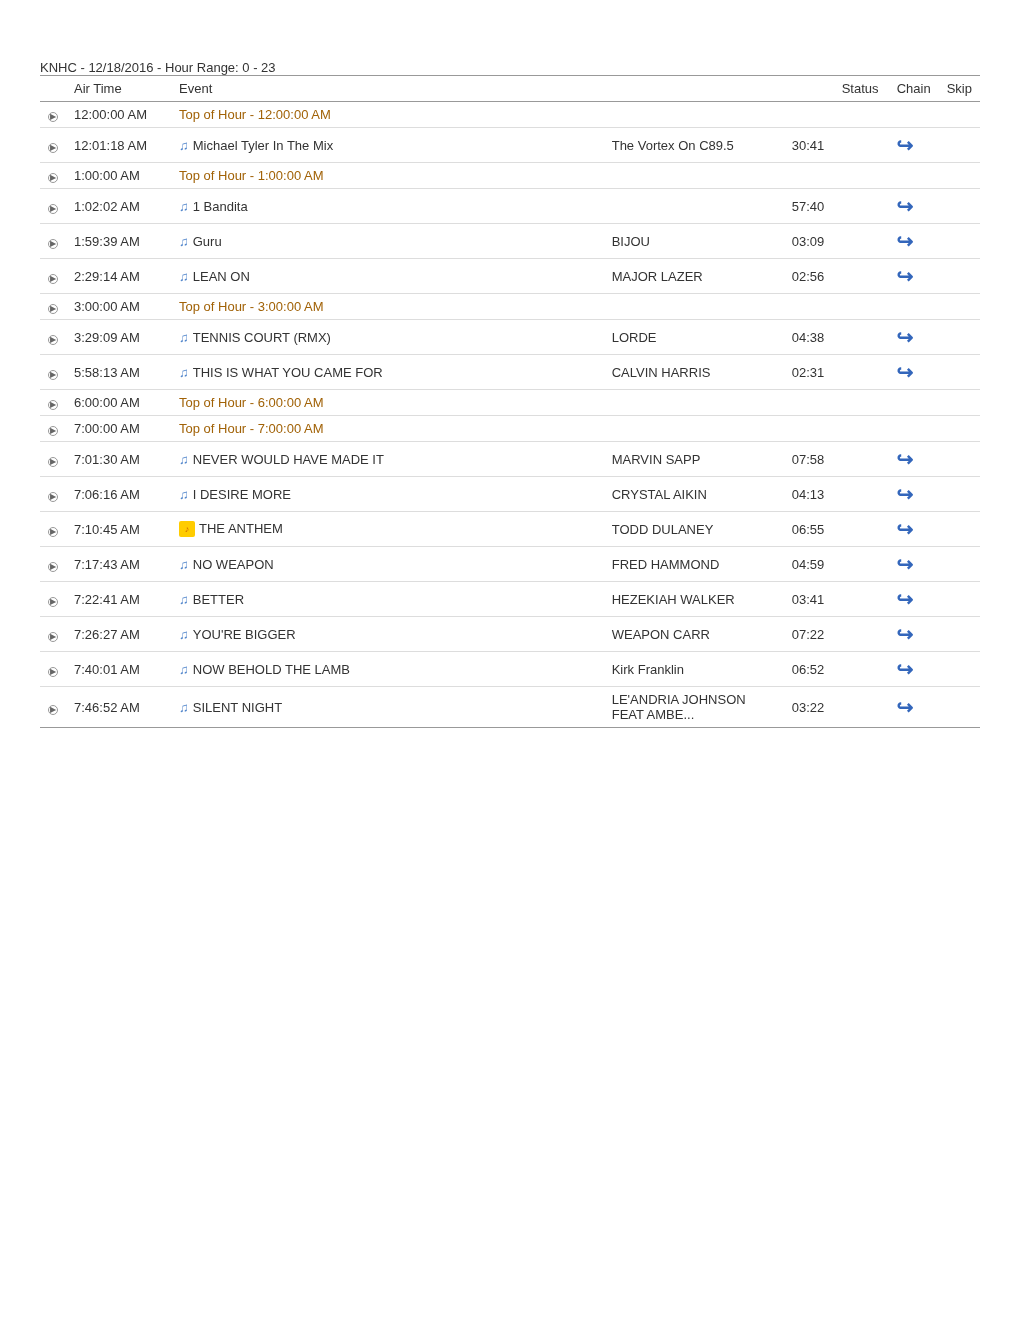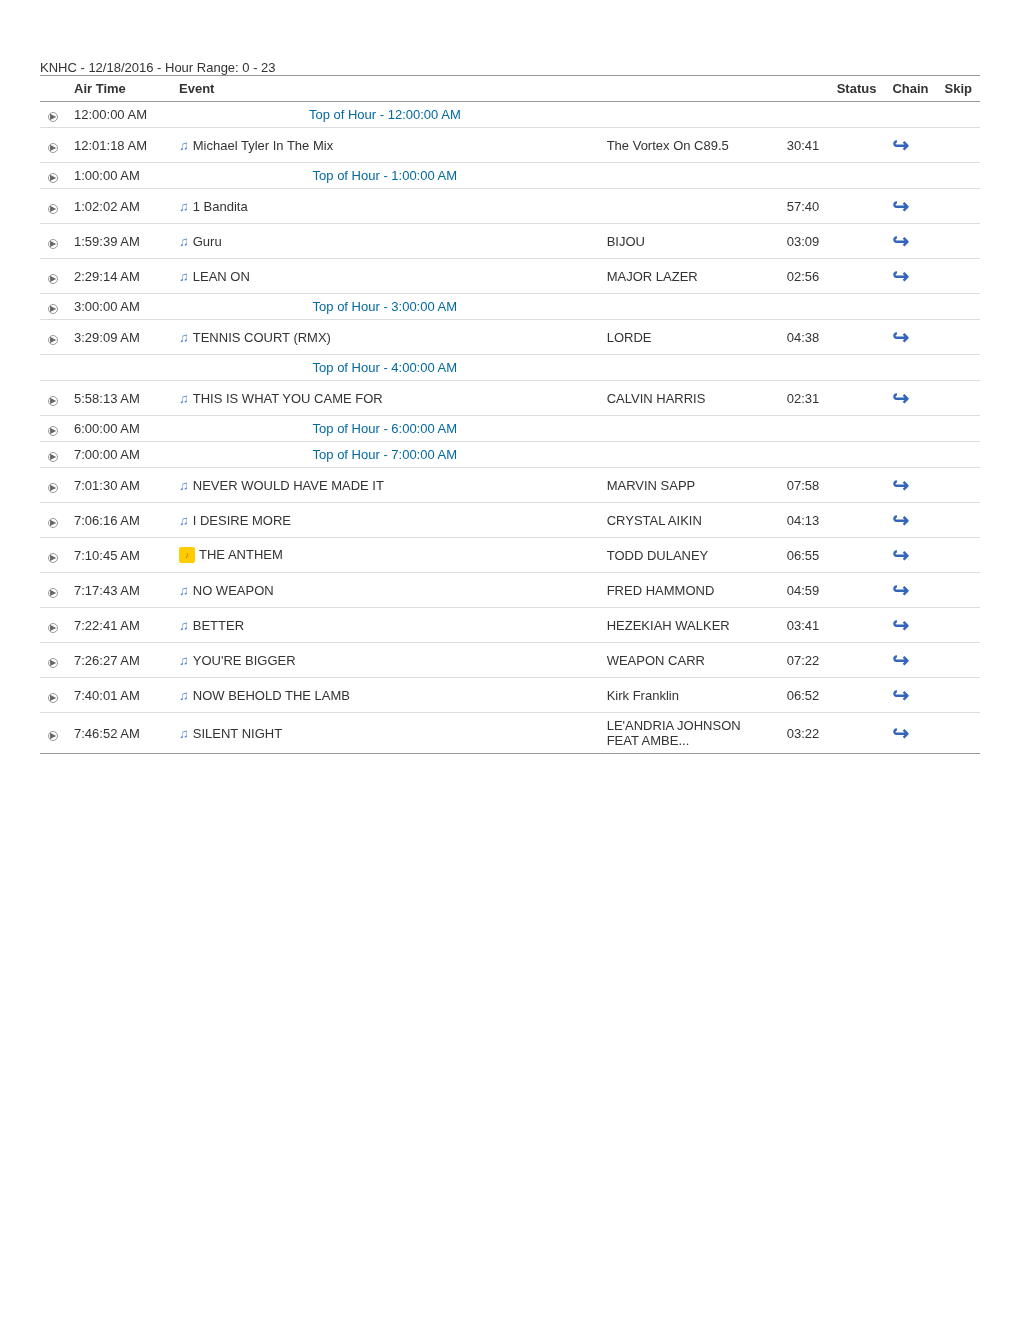--- a/index.html
+++ b/index.html
@@ -14,21 +14,21 @@
       width: 100%;
       border-collapse: collapse;
     }
     thead tr {
       border-top: 1px solid #999;
       border-bottom: 1px solid #999;
     }
     thead th {
       padding: 5px 8px;
       text-align: left;
-      font-weight: bold;
+      font-weight: normal;
       font-size: 13px;
       color: #333;
     }
     tbody tr {
       border-bottom: 1px solid #ddd;
     }
     tbody tr:last-child {
       border-bottom: 1px solid #999;
     }
     tbody td {
@@ -63,23 +63,22 @@
       margin-right: 4px;
       color: #5588cc;
     }
     .chain-icon {
       display: inline-block;
       font-size: 18px;
       color: #3366cc;
       transform: scaleX(-1);
     }
     .top-of-hour {
-      color: #0369a1;
+      color: #a16207;
       font-style: normal;
-      text-align: center;
     }
     .special-icon {
       display: inline-block;
       width: 16px;
       height: 16px;
       background: #ffcc00;
       border-radius: 2px;
       margin-right: 4px;
       font-size: 9px;
       text-align: center;
@@ -184,30 +183,20 @@
         <td class="col-expand"><span class="expand-icon">▶</span></td>
         <td class="col-airtime">3:29:09 AM</td>
         <td class="col-event"><span class="music-icon">♫</span>TENNIS COURT (RMX)</td>
         <td class="col-artist">LORDE</td>
         <td class="col-duration">04:38</td>
         <td class="col-status"></td>
         <td class="col-chain"><span class="chain-icon" style="font-size: 20px; color: rgb(51, 102, 187); font-weight: bold; display: inline-block; transform: none;">↪</span></td>
         <td class="col-skip"></td>
       </tr>
       <tr>
-        <td class="col-expand"></td>
-        <td class="col-airtime"></td>
-        <td class="col-event top-of-hour">Top of Hour - 4:00:00 AM</td>
-        <td class="col-artist"></td>
-        <td class="col-duration"></td>
-        <td class="col-status"></td>
-        <td class="col-chain"></td>
-        <td class="col-skip"></td>
-      </tr>
-      <tr>
         <td class="col-expand"><span class="expand-icon">▶</span></td>
         <td class="col-airtime">5:58:13 AM</td>
         <td class="col-event"><span class="music-icon">♫</span>THIS IS WHAT YOU CAME FOR</td>
         <td class="col-artist">CALVIN HARRIS</td>
         <td class="col-duration">02:31</td>
         <td class="col-status"></td>
         <td class="col-chain"><span class="chain-icon" style="font-size: 20px; color: rgb(51, 102, 187); font-weight: bold; display: inline-block; transform: none;">↪</span></td>
         <td class="col-skip"></td>
       </tr>
       <tr>

